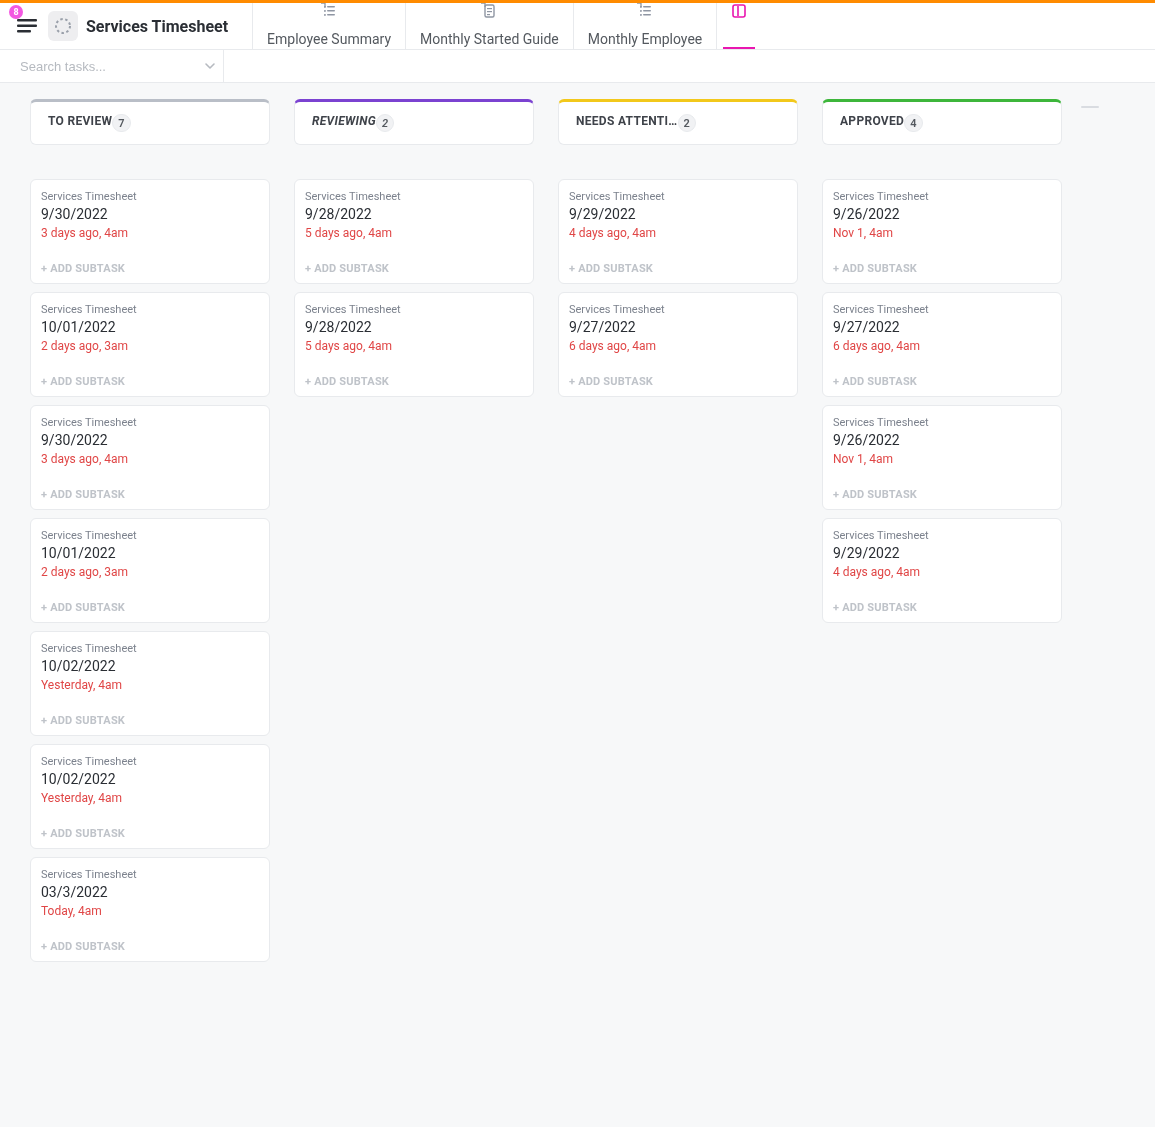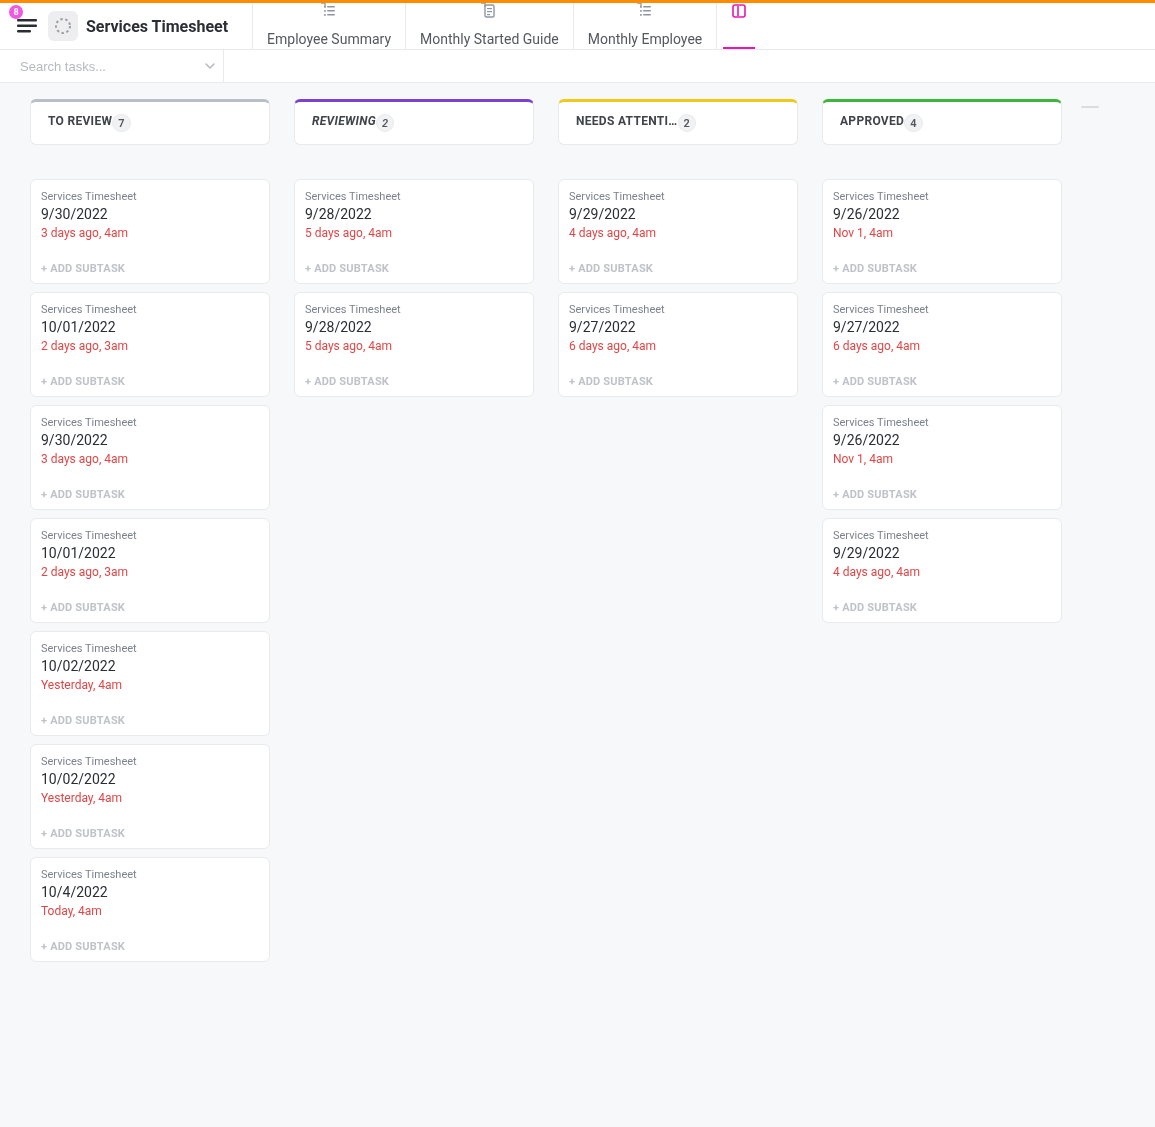--- a/index.html
+++ b/index.html
@@ -271,21 +271,21 @@
             <div class="subtask">+ ADD SUBTASK</div>
           </div>
           <div class="card">
             <div class="proj">Services Timesheet</div>
             <div class="title">10/02/2022</div>
             <div class="due">Yesterday, 4am</div>
             <div class="subtask">+ ADD SUBTASK</div>
           </div>
           <div class="card">
             <div class="proj">Services Timesheet</div>
-            <div class="title">10/4/2022</div>
+            <div class="title">03/3/2022</div>
             <div class="due">Today, 4am</div>
             <div class="subtask">+ ADD SUBTASK</div>
           </div>
         </div>
       </div>
       <div class="column">
         <div class="col-header" style="border-top-color: rgb(123, 66, 209); font-style: italic;">
           <span class="col-title">REVIEWING</span>
           <span class="count">2</span>
         </div>

